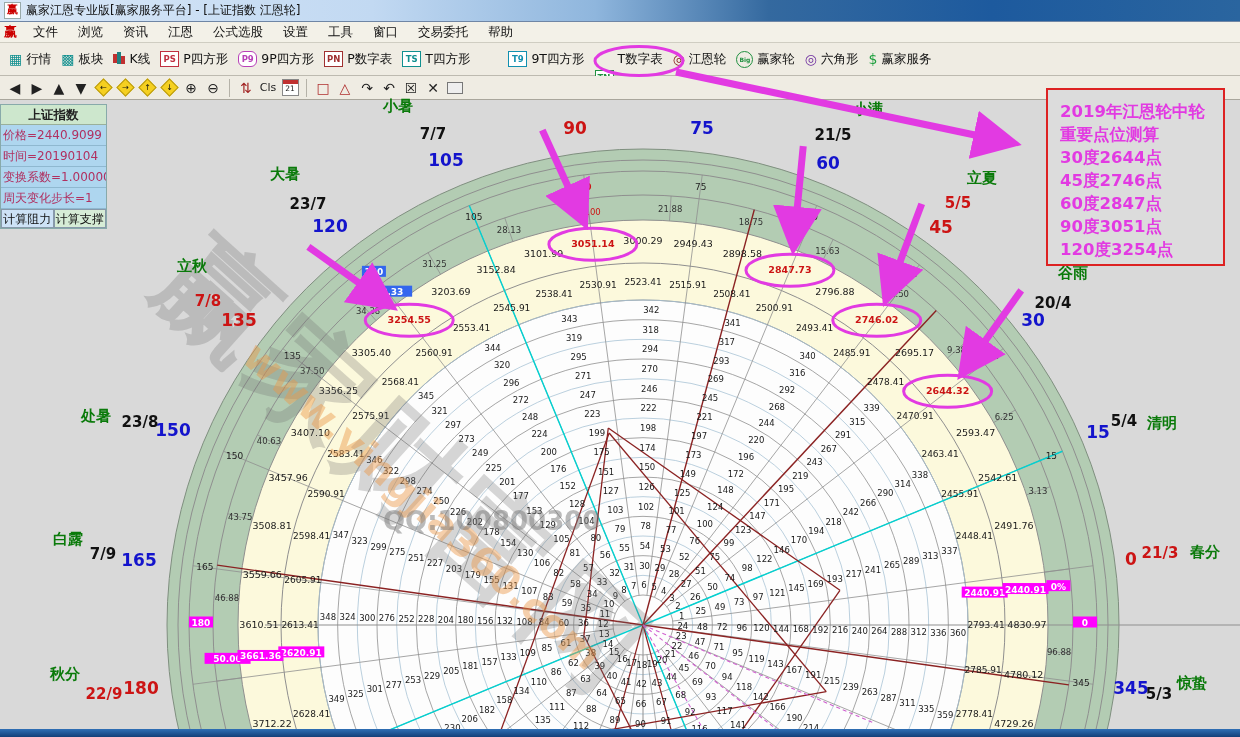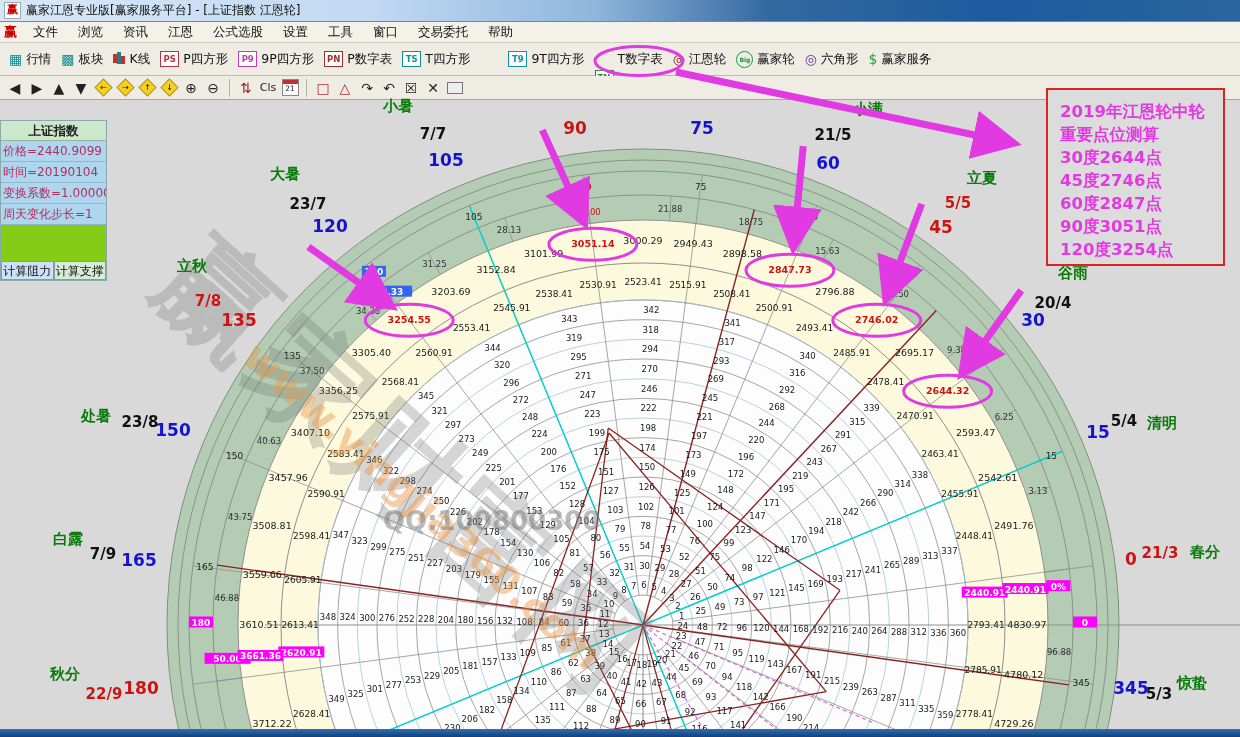--- a/index.html
+++ b/index.html
@@ -35,27 +35,27 @@
     margin:0 1px;font-size:14px;color:#222;cursor:default;position:relative;}
   .nav-sep{width:1px;height:18px;background:#b5b2a8;margin:0 5px;}
   .diamond{width:11px;height:11px;background:#f5d020;border:1px solid #b89a10;transform:rotate(45deg);
     display:inline-block;position:relative;}
   .diamond span{position:absolute;left:0;top:0;width:11px;height:11px;transform:rotate(-45deg);
     font-size:8px;line-height:11px;text-align:center;color:#111;}
   .cal{width:15px;height:15px;border:1px solid #888;background:#fff;font-size:7.5px;text-align:center;}
   .cal b{display:block;height:4px;background:#c03030;}
   .monitor{width:14px;height:10px;border:1.5px solid #777;background:#eee;}
   
-  #info-panel{position:absolute;left:0;top:120px;width:107px;border:1px solid #8aa;box-sizing:border-box;
-    background:#84cc16;z-index:30;}
+  #info-panel{position:absolute;left:0;top:104px;width:107px;border:1px solid #8aa;box-sizing:border-box;
+    background:#0f766e;z-index:30;}
   #info-title{background:#cde7cd;color:#222;font-size:12.5px;font-weight:bold;text-align:center;
     height:19px;line-height:19px;border-bottom:1px solid #9ab09a;}
   .info-row{background:#aed6ef;color:#b03060;font-size:12px;font-weight:normal;height:20px;line-height:20px;
     padding-left:2px;border-bottom:1px solid #8fb8d0;white-space:nowrap;overflow:hidden;}
-  #info-buttons{display:flex;margin-top:36px;}
+  #info-buttons{display:flex;}
   .info-btn{font-size:12px;color:#111;height:19px;line-height:19px;text-align:center;flex:1;
     border:1px solid #8899aa;box-sizing:border-box;cursor:default;}
   .info-btn.blue{background:#cde2f6;}
   .info-btn.green{background:#d6ecd6;}
   
   #anno-box{position:absolute;left:1046px;top:88px;width:179px;height:178px;border:2px solid #dd2222;
     background:#dcdcdc;z-index:28;box-sizing:border-box;padding:10px 0 0 12px;}
   .anno-line{color:#e23ae2;font-size:16.5px;font-weight:bold;line-height:23px;white-space:nowrap;}
   
   #chart-bg{position:absolute;left:0;top:100px;width:1240px;height:630px;background:#d9d9d9;}
@@ -102,21 +102,21 @@
         <i class="b" style="left: 4px; top: 0px; height: 12px;"></i>
         <i style="left: 8px; top: 4px; height: 8px;"></i>
       </span>
       <span class="tb-label">K线</span>
     </div>
     <div class="tb-item">
       <span class="icon-badge" style="border-color: rgb(192, 48, 64); color: rgb(192, 48, 64);">PS</span>
       <span class="tb-label">P四方形</span>
     </div>
     <div class="tb-item">
-      <span class="icon-badge" style="border-color: rgb(184, 64, 184); color: rgb(184, 64, 184);">P9</span>
+      <span class="icon-badge" style="border-color: rgb(184, 64, 184); color: rgb(184, 64, 184); border-radius: 6px;">P9</span>
       <span class="tb-label">9P四方形</span>
     </div>
     <div class="tb-item">
       <span class="icon-badge" style="border-color: rgb(160, 48, 48); color: rgb(160, 48, 48);">PN</span>
       <span class="tb-label">P数字表</span>
     </div>
     <div class="tb-item">
       <span class="icon-badge" style="border-color: rgb(16, 144, 144); color: rgb(16, 144, 144);">TS</span>
       <span class="tb-label">T四方形</span>
     </div>

